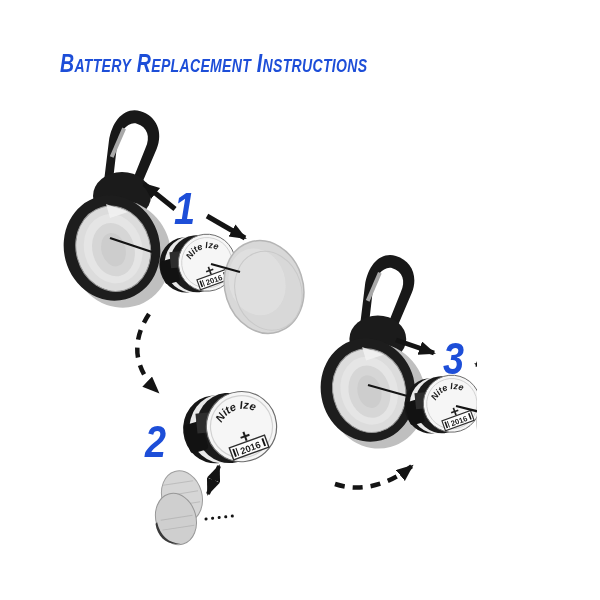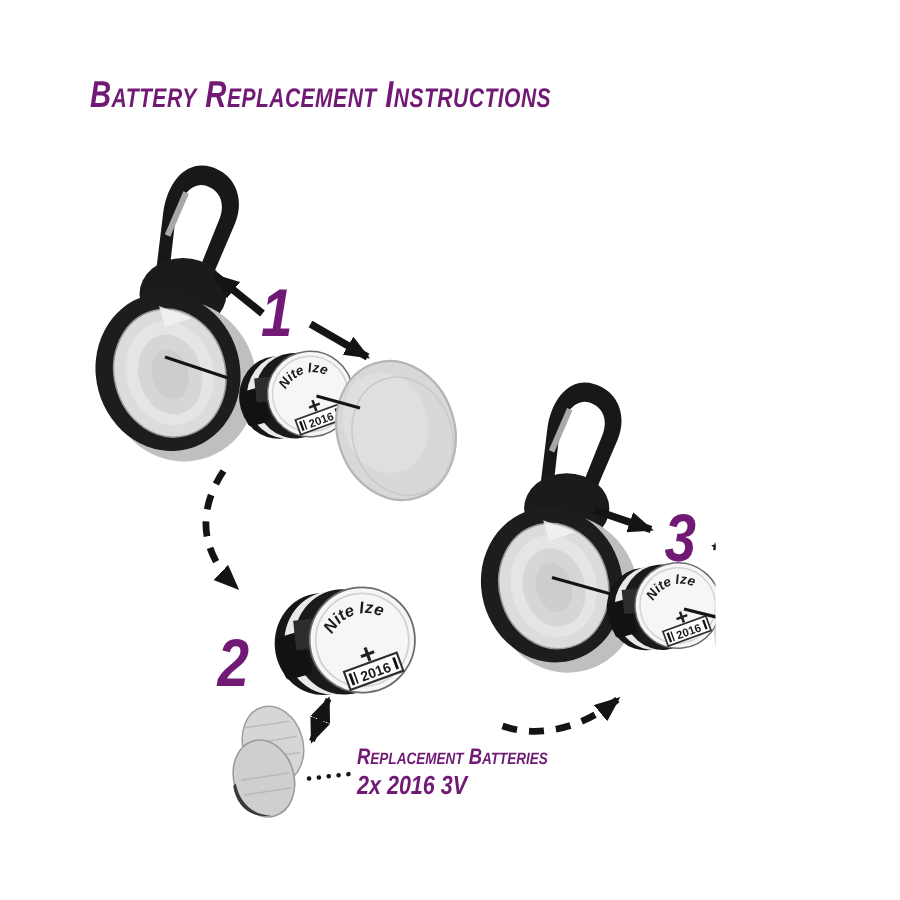--- a/index.html
+++ b/index.html
@@ -1,18 +1,18 @@
 <!DOCTYPE html>
 <html><head>
 <meta charset="utf-8">
 <style>
   html,body{margin:0;padding:0;background:#ffffff;}
   #stage{
     position:relative;width:477px;height:600px;background:#ffffff;overflow:hidden;
-    font-family:"Liberation Sans","DejaVu Sans",sans-serif;color:#701a75;
+    font-family:"Liberation Sans","DejaVu Sans",sans-serif;color:#1d4ed8;
   }
   .abs{position:absolute;}
   .cond{font-weight:bold;font-style:italic;transform-origin:left top;white-space:nowrap;}
   .sc{font-variant-caps:small-caps;}
   #title{left:60px;top:49px;font-size:25px;letter-spacing:0.4px;transform:scaleX(0.78);}
   .stepnum{font-size:45px;transform:scaleX(0.84);line-height:1;}
   #step1-num{left:174px;top:186px;}
   #step2-num{left:145px;top:419px;}
   #step3-num{left:443px;top:336px;}
   #battery-note{left:238px;top:497px;line-height:1.05;}
@@ -120,18 +120,14 @@
     <use href="#dome" transform="translate(517,427)"></use>
     <line x1="456" y1="406" x2="492" y2="415" stroke="#141414" stroke-width="2.2"></line>
     <line x1="396" y1="340" x2="434" y2="353" stroke="#141414" stroke-width="5" marker-end="url(#ah)"></line>
     <line x1="533" y1="379" x2="476" y2="364" stroke="#141414" stroke-width="5" marker-end="url(#ah)"></line>
   </svg>
 
   <div id="title" class="abs cond sc">Battery Replacement Instructions</div>
   <div id="step1-num" class="abs cond stepnum">1</div>
   <div id="step2-num" class="abs cond stepnum">2</div>
   <div id="step3-num" class="abs cond stepnum">3</div>
-  <div id="battery-note" class="abs">
-    <div id="note-line1" class="cond sc">Replacement Batteries</div>
-    <div id="note-line2" class="cond">2x 2016 3V</div>
-  </div>
 
 </div>
 
 </body></html>

